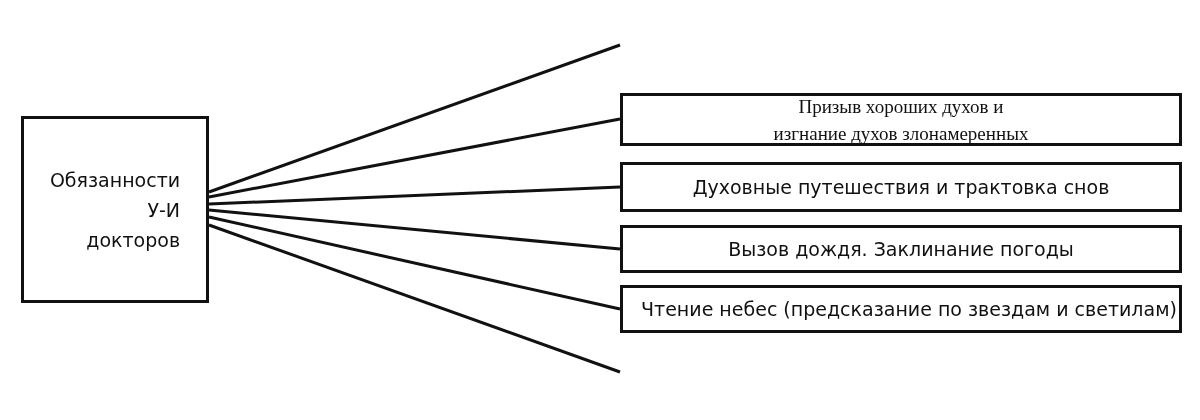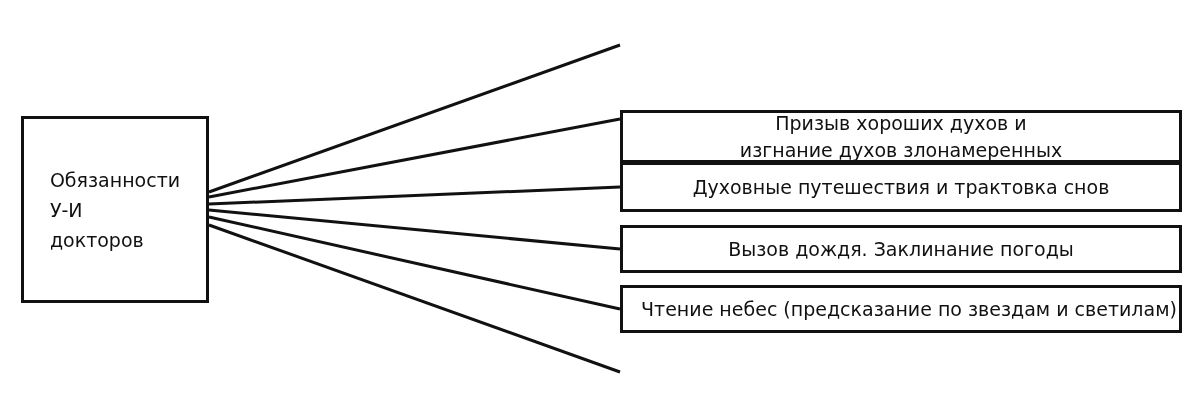--- a/index.html
+++ b/index.html
@@ -29,42 +29,42 @@
     left: 21px;
     top: 116px;
     width: 188px;
     height: 187px;
     border: 3px solid #111111;
     box-sizing: border-box;
     background: #ffffff;
     display: flex;
     align-items: center;
     justify-content: center;
-    text-align: left;
+    text-align: right;
     font-size: 19px;
     line-height: 30px;
     white-space: pre-line;
   }
   .duty-box {
     position: absolute;
     left: 620px;
     width: 562px;
     border: 3px solid #111111;
     box-sizing: border-box;
     background: #ffffff;
     display: flex;
     align-items: center;
     justify-content: center;
     text-align: center;
     font-size: 19px;
     line-height: 27px;
     white-space: pre-line;
   }
   .duty-box:nth-of-type(1) { top: 16px;  height: 58px; }
-  .duty-box:nth-of-type(2) { top: 110px;  height: 53px; }
+  .duty-box:nth-of-type(2) { top: 93px;  height: 53px; font-family: Liberation Serif, serif; }
   .duty-box:nth-of-type(3) { top: 162px; height: 50px; }
   .duty-box:nth-of-type(4) { top: 225px; height: 48px; }
   .duty-box:nth-of-type(5) { top: 285px; height: 48px; padding-left: 16px; }
   .duty-box:nth-of-type(6) { top: 345px; height: 54px; }
 </style>
 </head>
 <body>
 
 <div class="canvas">
 

